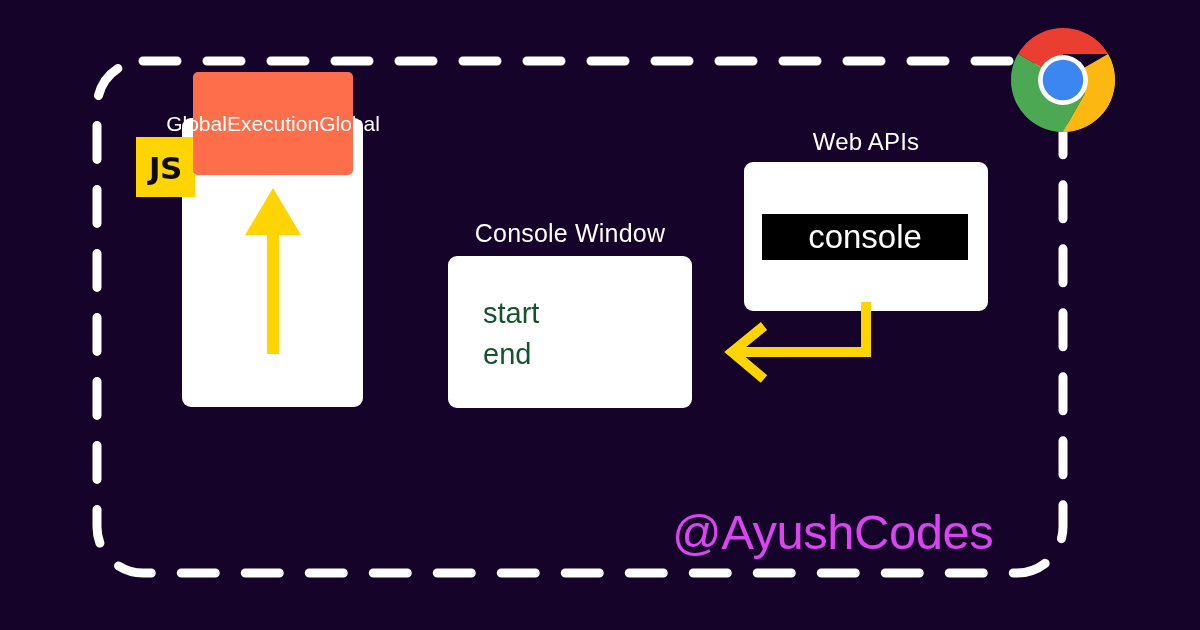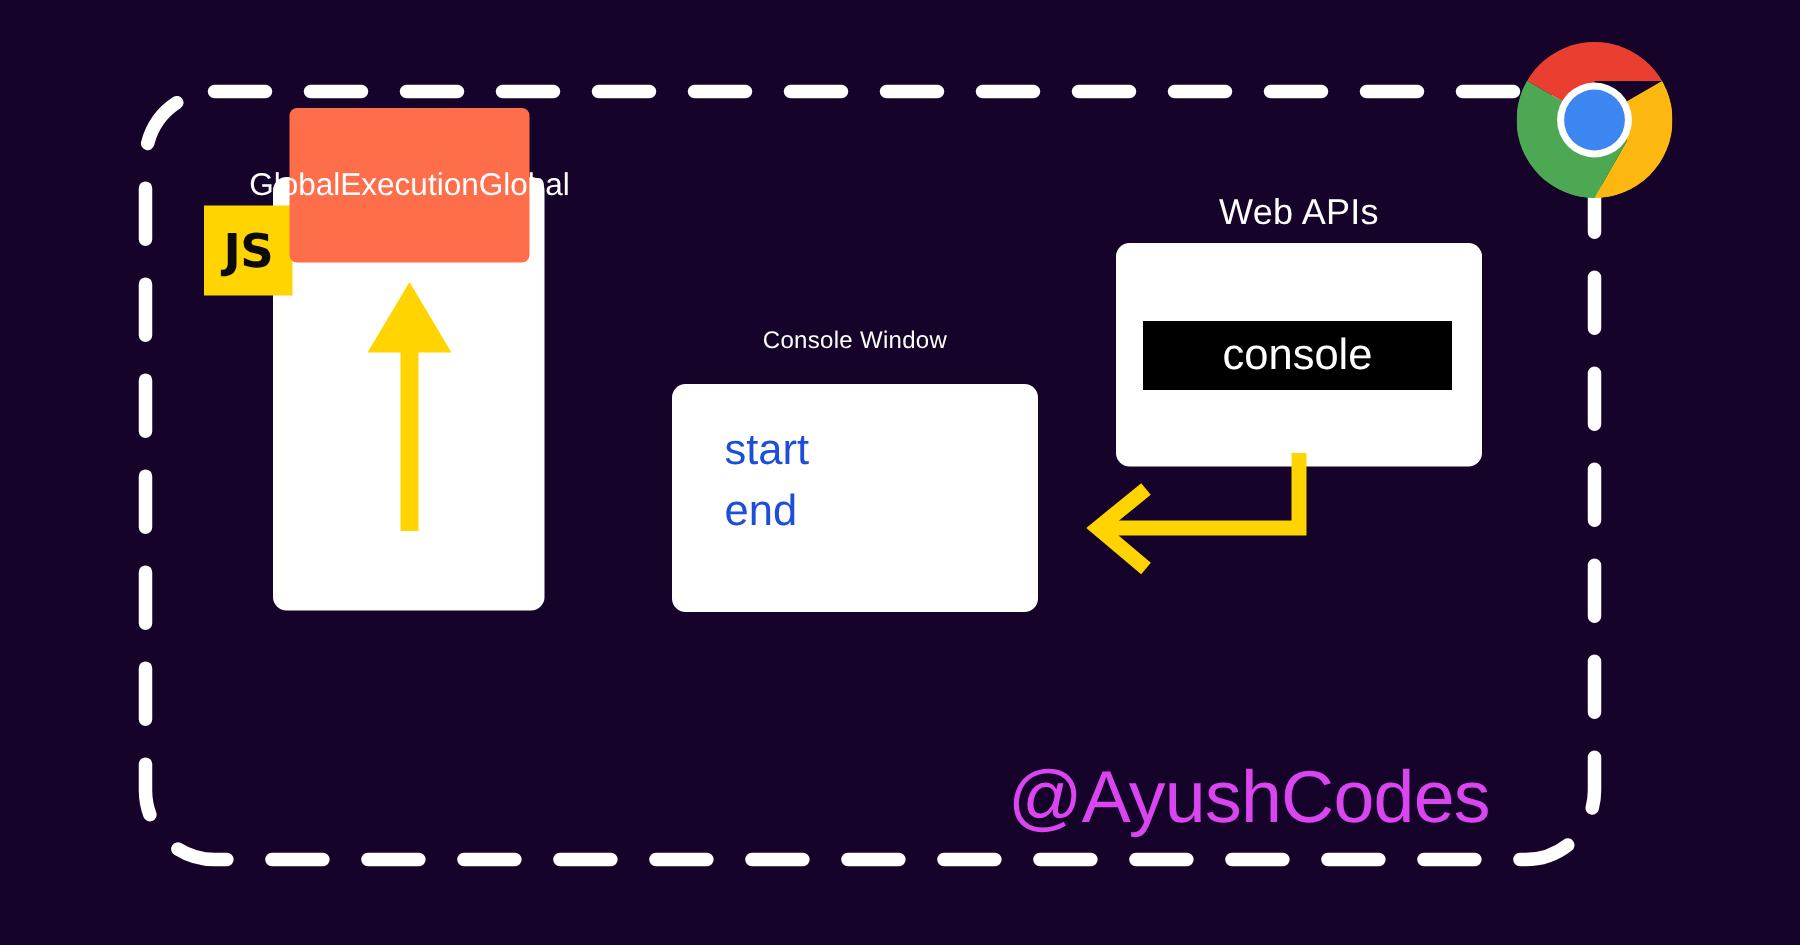--- a/index.html
+++ b/index.html
@@ -112,34 +112,34 @@
   }
 
   
   #console-title {
     position: absolute;
     left: 448px;
     top: 219px;
     width: 244px;
     text-align: center;
     color: #ffffff;
-    font-size: 16px;
+    font-size: 25px;
     letter-spacing: 0.2px;
   }
   #console-card {
     left: 448px;
     top: 256px;
     width: 244px;
     height: 152px;
   }
   #console-lines {
     position: absolute;
     left: 35px;
-    top: 24px;
-    color: #1d4ed8;
+    top: 37px;
+    color: #14532d;
     font-size: 29px;
     line-height: 1.42;
   }
 
   
   #webapis-title {
     position: absolute;
     left: 744px;
     top: 128px;
     width: 244px;
@@ -158,21 +158,21 @@
     position: absolute;
     left: 762px;
     top: 214px;
     width: 206px;
     height: 46px;
     background: #000000;
     display: flex;
     align-items: center;
     justify-content: center;
     color: #ffffff;
-    font-size: 29px;
+    font-size: 33px;
   }
 
   
   #queue-arrow {
     position: absolute;
     left: 718px;
     top: 300px;
     width: 160px;
     height: 85px;
   }

